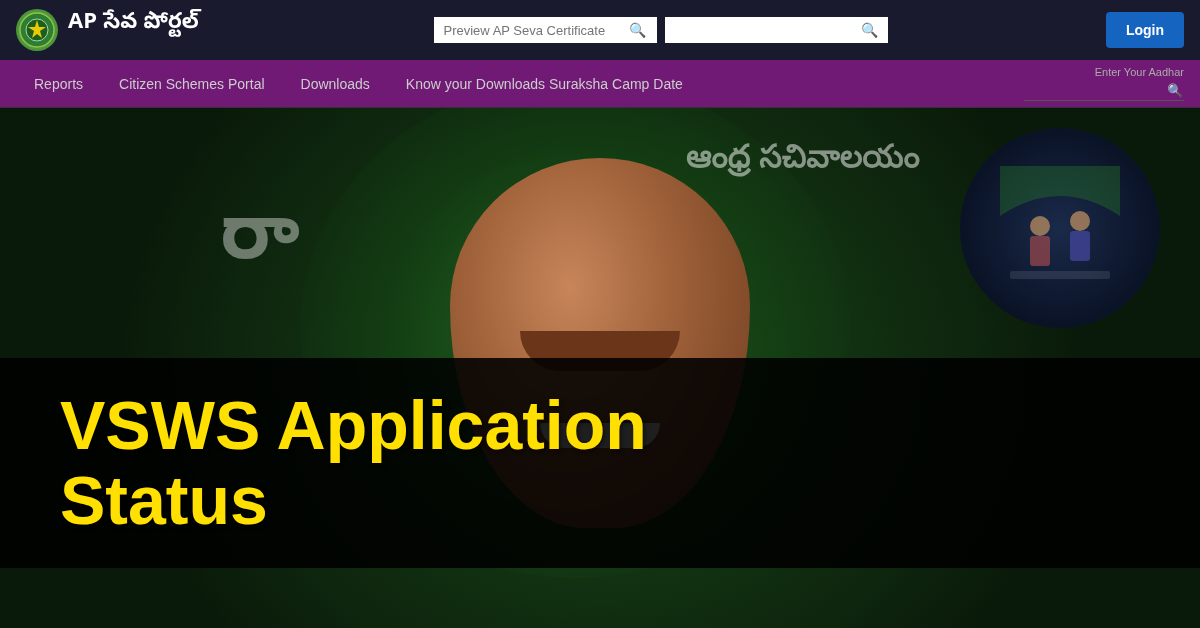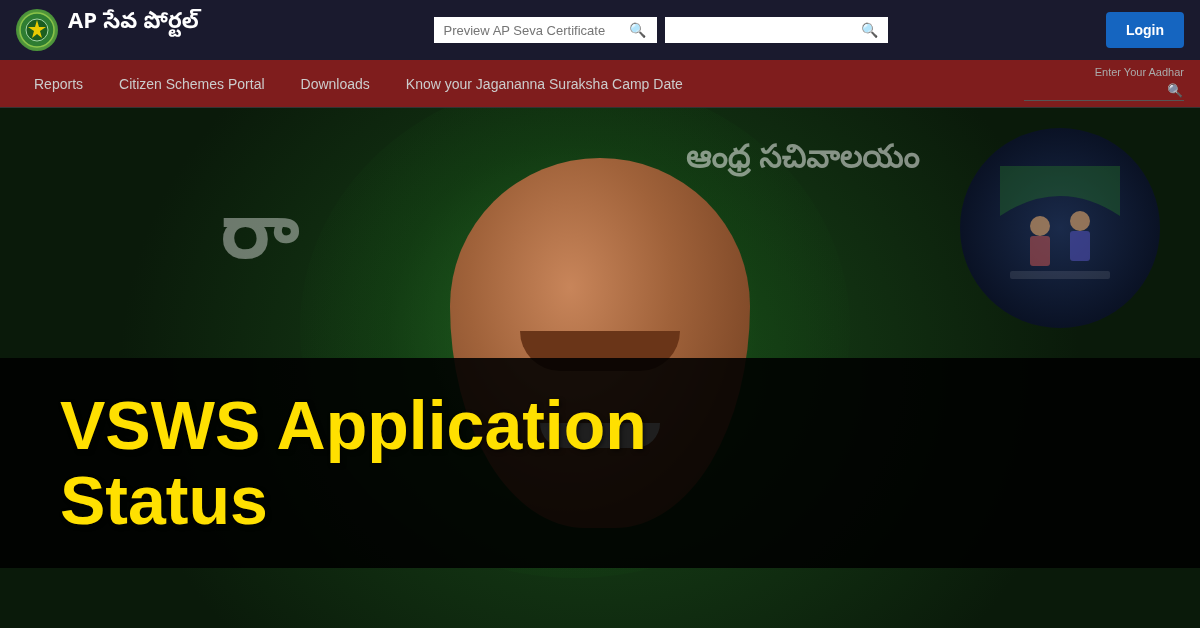--- a/index.html
+++ b/index.html
@@ -88,21 +88,21 @@
       border-radius: 4px;
       padding: 10px 20px;
       font-size: 14px;
       font-weight: bold;
       cursor: pointer;
       white-space: nowrap;
     }
 
     
     #navbar {
-      background: #7f1d1d;
+      background: #701a75;
       display: flex;
       align-items: center;
       padding: 12px 16px;
       height: 48px;
       border-bottom: 1px solid #333;
     }
 
     #nav-links {
       display: flex;
       align-items: center;
@@ -332,21 +332,21 @@
   </div>
 
   <button id="login-btn">Login</button>
 </div>
 
 <div id="navbar">
   <div id="nav-links">
     <a class="nav-item">Reports</a>
     <a class="nav-item">Citizen Schemes Portal</a>
     <a class="nav-item">Downloads</a>
-    <a class="nav-item">Know your Jagananna Suraksha Camp Date</a>
+    <a class="nav-item">Know your Downloads Suraksha Camp Date</a>
   </div>
   <div id="navbar-right">
     <span id="aadhar-label-text">Enter Your Aadhar</span>
     <div id="aadhar-search-row">
       <input id="aadhar-input-field" type="text" placeholder="" style="">
       <button id="aadhar-search-icon">🔍</button>
     </div>
   </div>
 </div>
 

